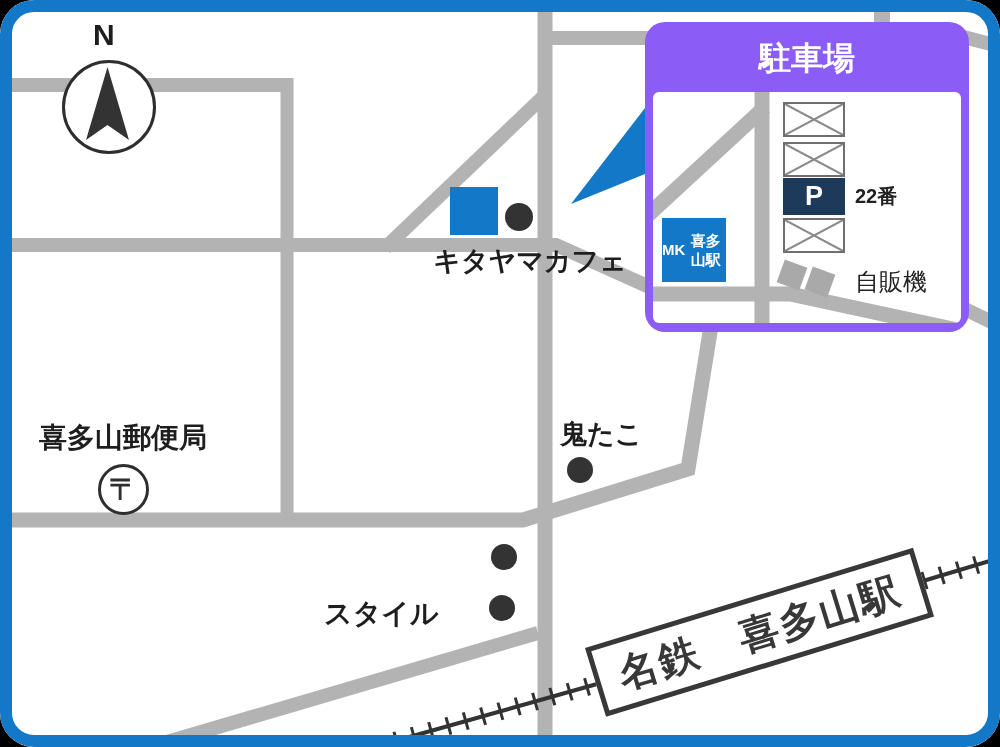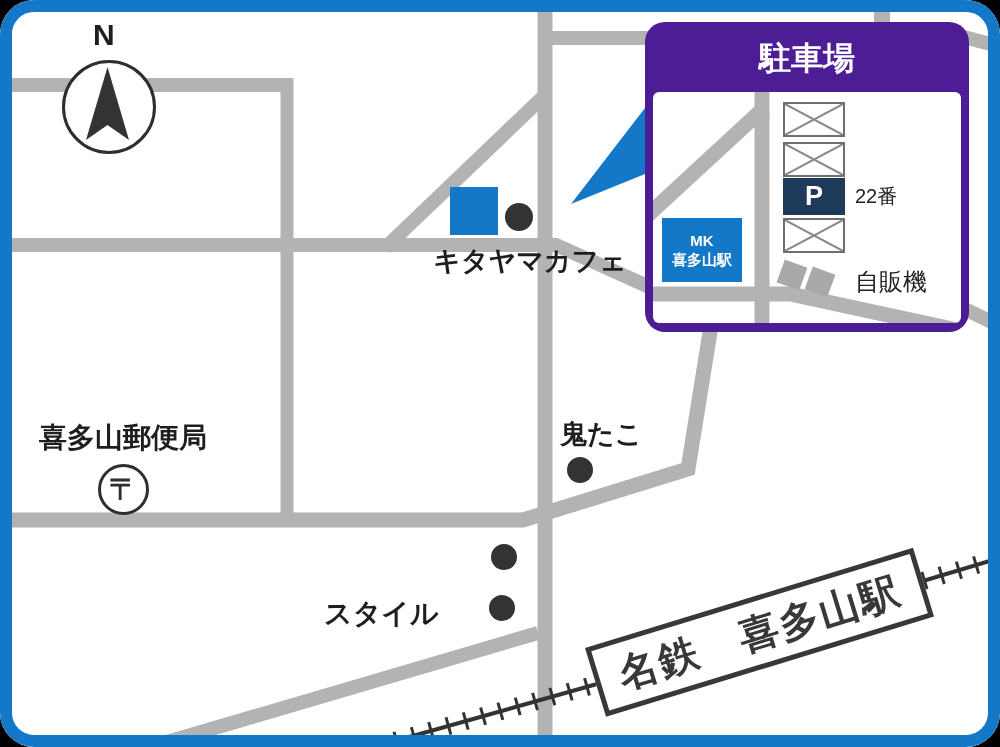--- a/index.html
+++ b/index.html
@@ -10,28 +10,28 @@
   .label{position:absolute;color:#1e1e1e;font-weight:600;white-space:nowrap;z-index:3;}
   
   .compass{position:absolute;left:62px;top:60px;width:88px;height:88px;border:3px solid #2e2e2e;border-radius:50%;background:#fff;z-index:2;}
   .north{left:93px;top:18px;font-size:30px;font-weight:700;}
   
   .post-circle{position:absolute;left:98px;top:464px;width:45px;height:45px;border:3px solid #2e2e2e;border-radius:50%;background:#fff;display:flex;align-items:center;justify-content:center;font-size:29px;font-weight:700;color:#2e2e2e;z-index:3;}
   
   .station{position:absolute;left:585px;top:648px;width:343px;height:72px;transform:rotate(-17deg);transform-origin:0 0;background:#fff;border:5px solid #383838;box-sizing:border-box;display:flex;align-items:center;justify-content:center;z-index:4;}
   .station span{font-size:40px;font-weight:700;color:#383838;letter-spacing:2px;white-space:nowrap;}
   
-  .inset{position:absolute;left:645px;top:22px;width:324px;height:310px;background:#4c1d95;border-radius:20px;z-index:10;}
+  .inset{position:absolute;left:645px;top:22px;width:324px;height:310px;background:#8b5cf6;border-radius:20px;z-index:10;}
   .inset-title{position:absolute;top:15px;left:0;width:100%;text-align:center;color:#fff;font-size:32px;font-weight:700;}
   .inset-content{position:absolute;left:8px;top:70px;right:8px;bottom:9px;background:#fff;border-radius:6px;overflow:hidden;}
   .pspace{position:absolute;left:130px;width:62px;height:35px;border:2px solid #6f6f6f;box-sizing:border-box;background:#fff;}
   .pspace svg{display:block;width:100%;height:100%;}
   .pspot{position:absolute;left:130px;top:86px;width:62px;height:37px;background:#1E3A5A;display:flex;align-items:center;justify-content:center;color:#fff;font-size:27px;font-weight:700;}
-  .spot-num{position:absolute;left:202px;top:91px;font-size:20px;font-weight:400;color:#222;}
-  .mk-box{position:absolute;left:9px;top:126px;width:80px;height:64px;background:#1478C8;color:#fff;display:flex;flex-direction:column;align-items:center;justify-content:center;font-size:15px;font-weight:600;line-height:1.3;text-align:center;}
+  .spot-num{position:absolute;left:202px;top:91px;font-size:20px;font-weight:700;color:#222;}
+  .mk-box{position:absolute;left:9px;top:126px;width:64px;height:64px;background:#1478C8;color:#fff;display:flex;flex-direction:row;align-items:center;justify-content:center;font-size:15px;font-weight:600;line-height:1.3;text-align:center;}
   .vend{position:absolute;width:24px;height:24px;background:#a9a9a9;transform:rotate(20deg);}
   .vend-label{position:absolute;left:202px;top:174px;font-size:24px;font-weight:400;color:#222;}
 </style>
 </head>
 <body>
 
 <div class="map">
 
   <svg class="base-svg" width="1000" height="747" viewBox="0 0 1000 747">
     <g stroke="#B3B3B3" fill="none">

